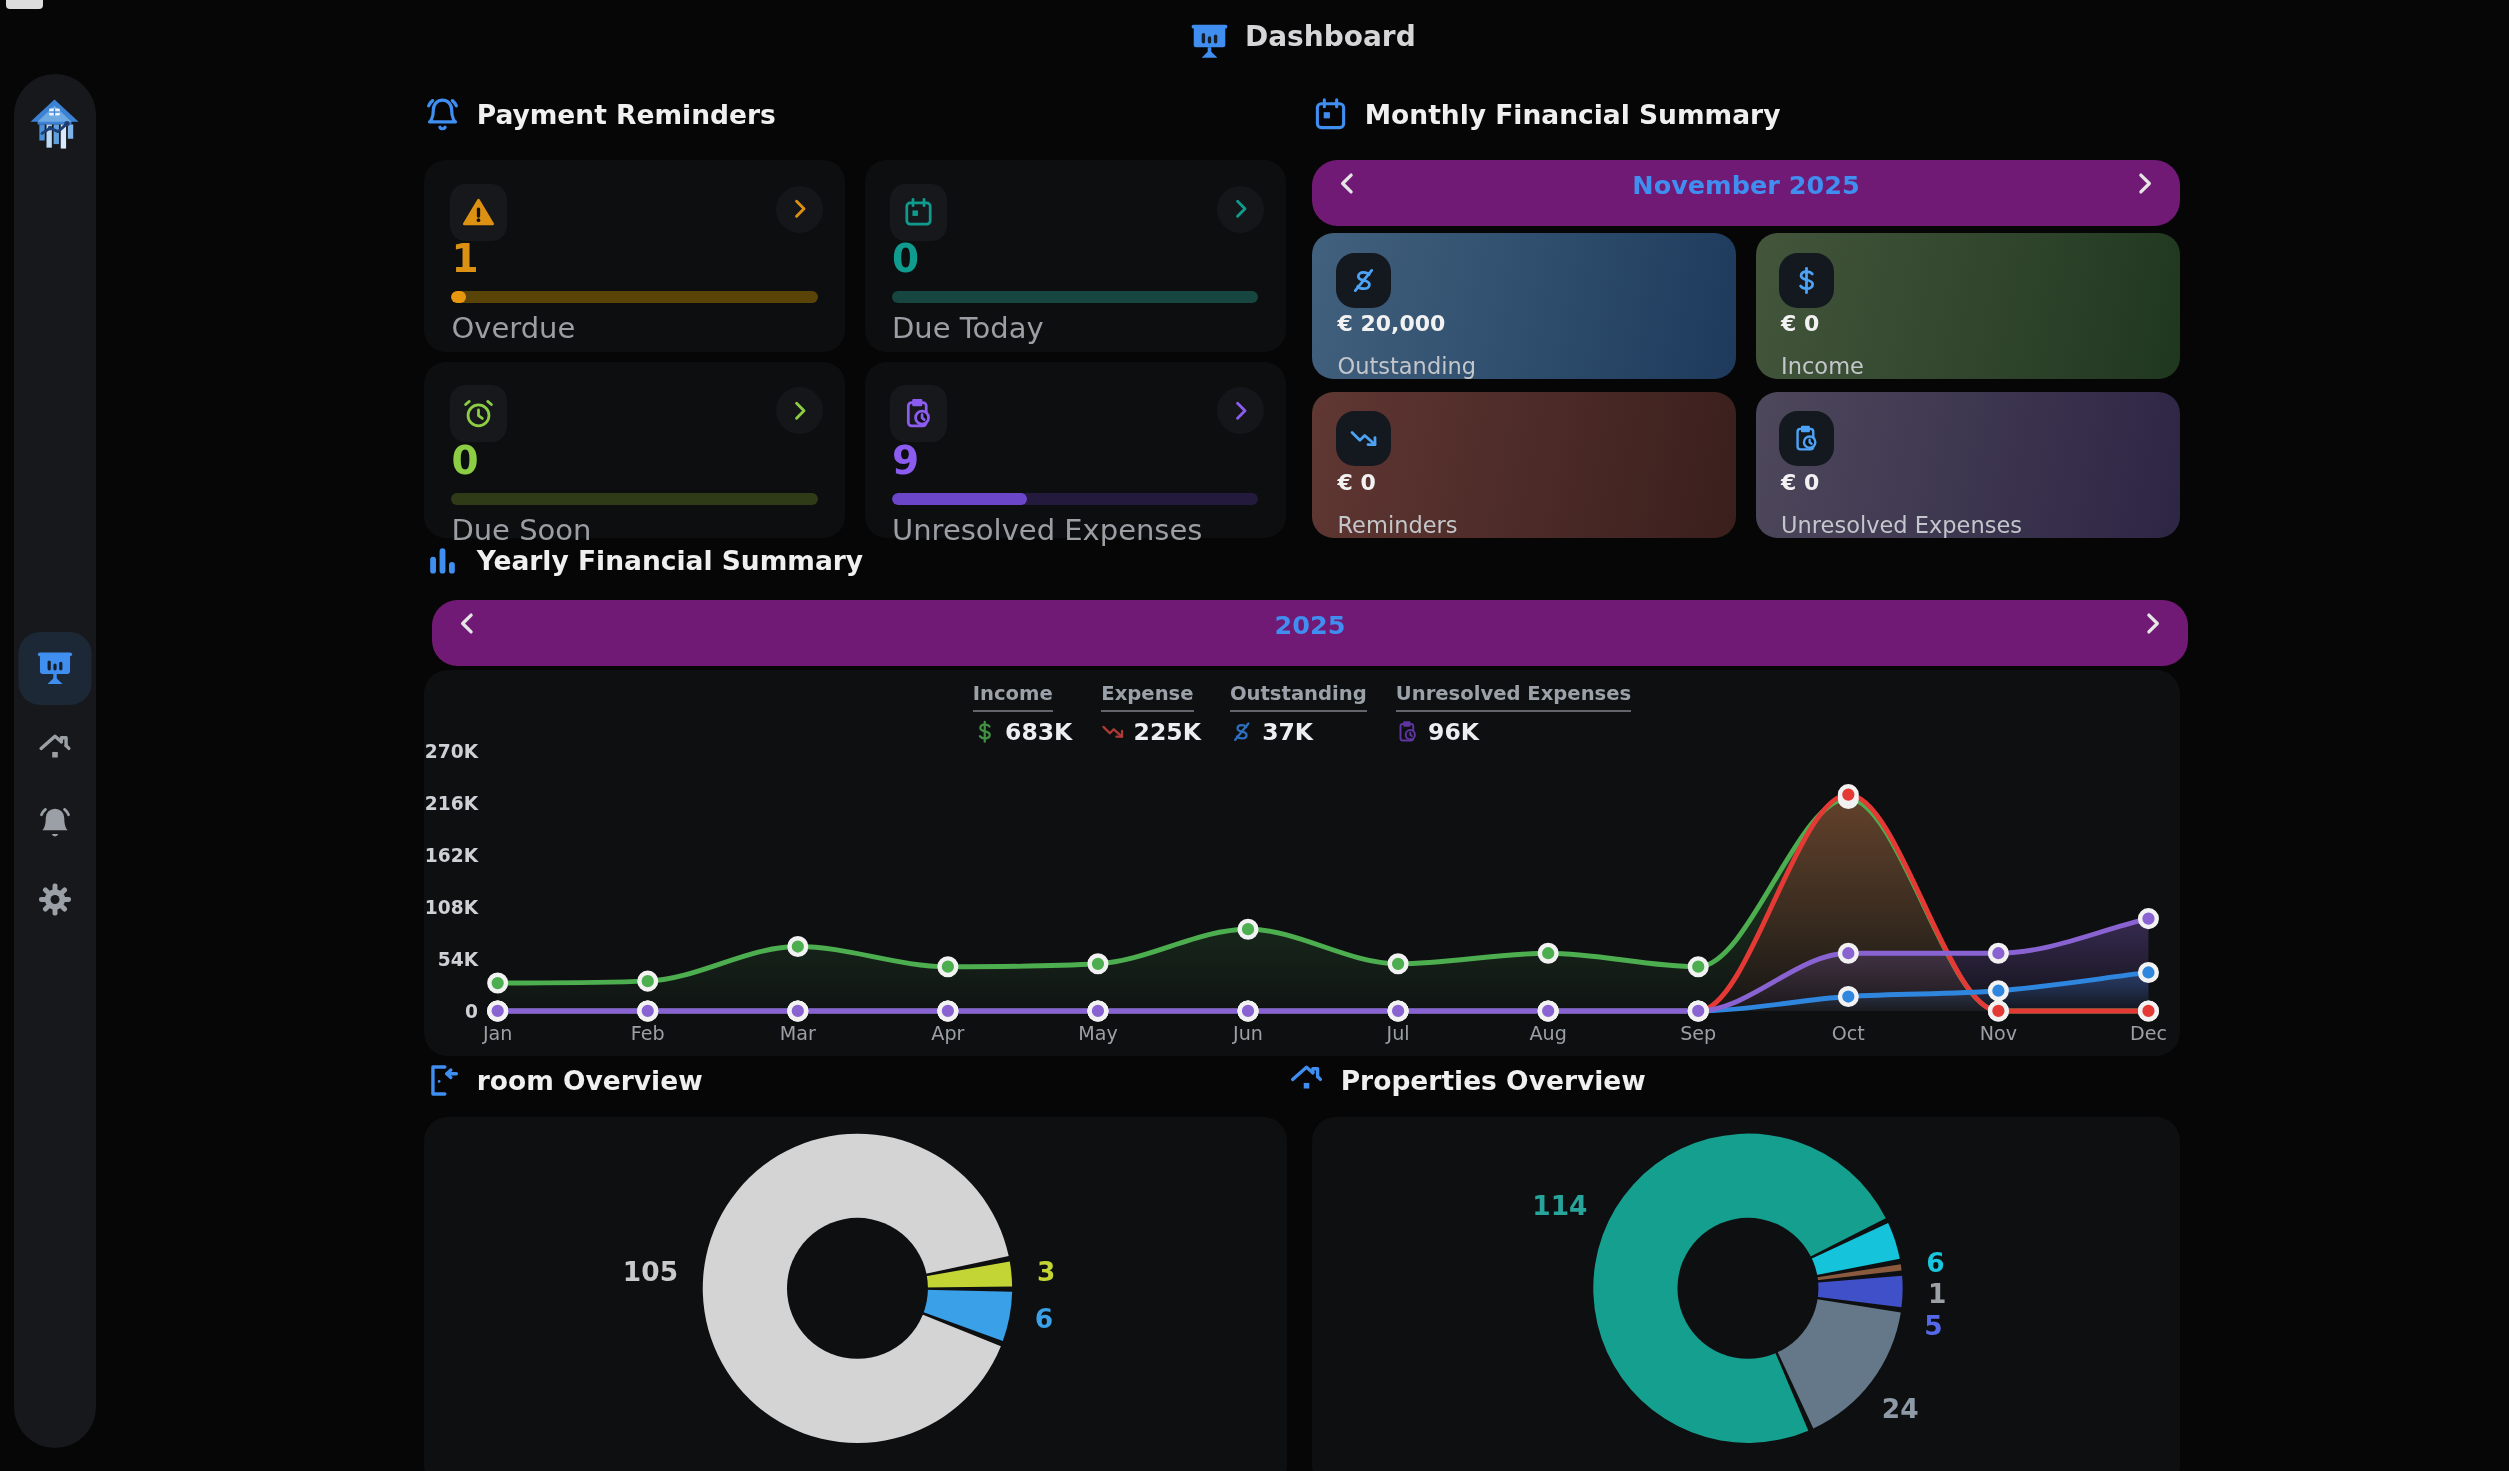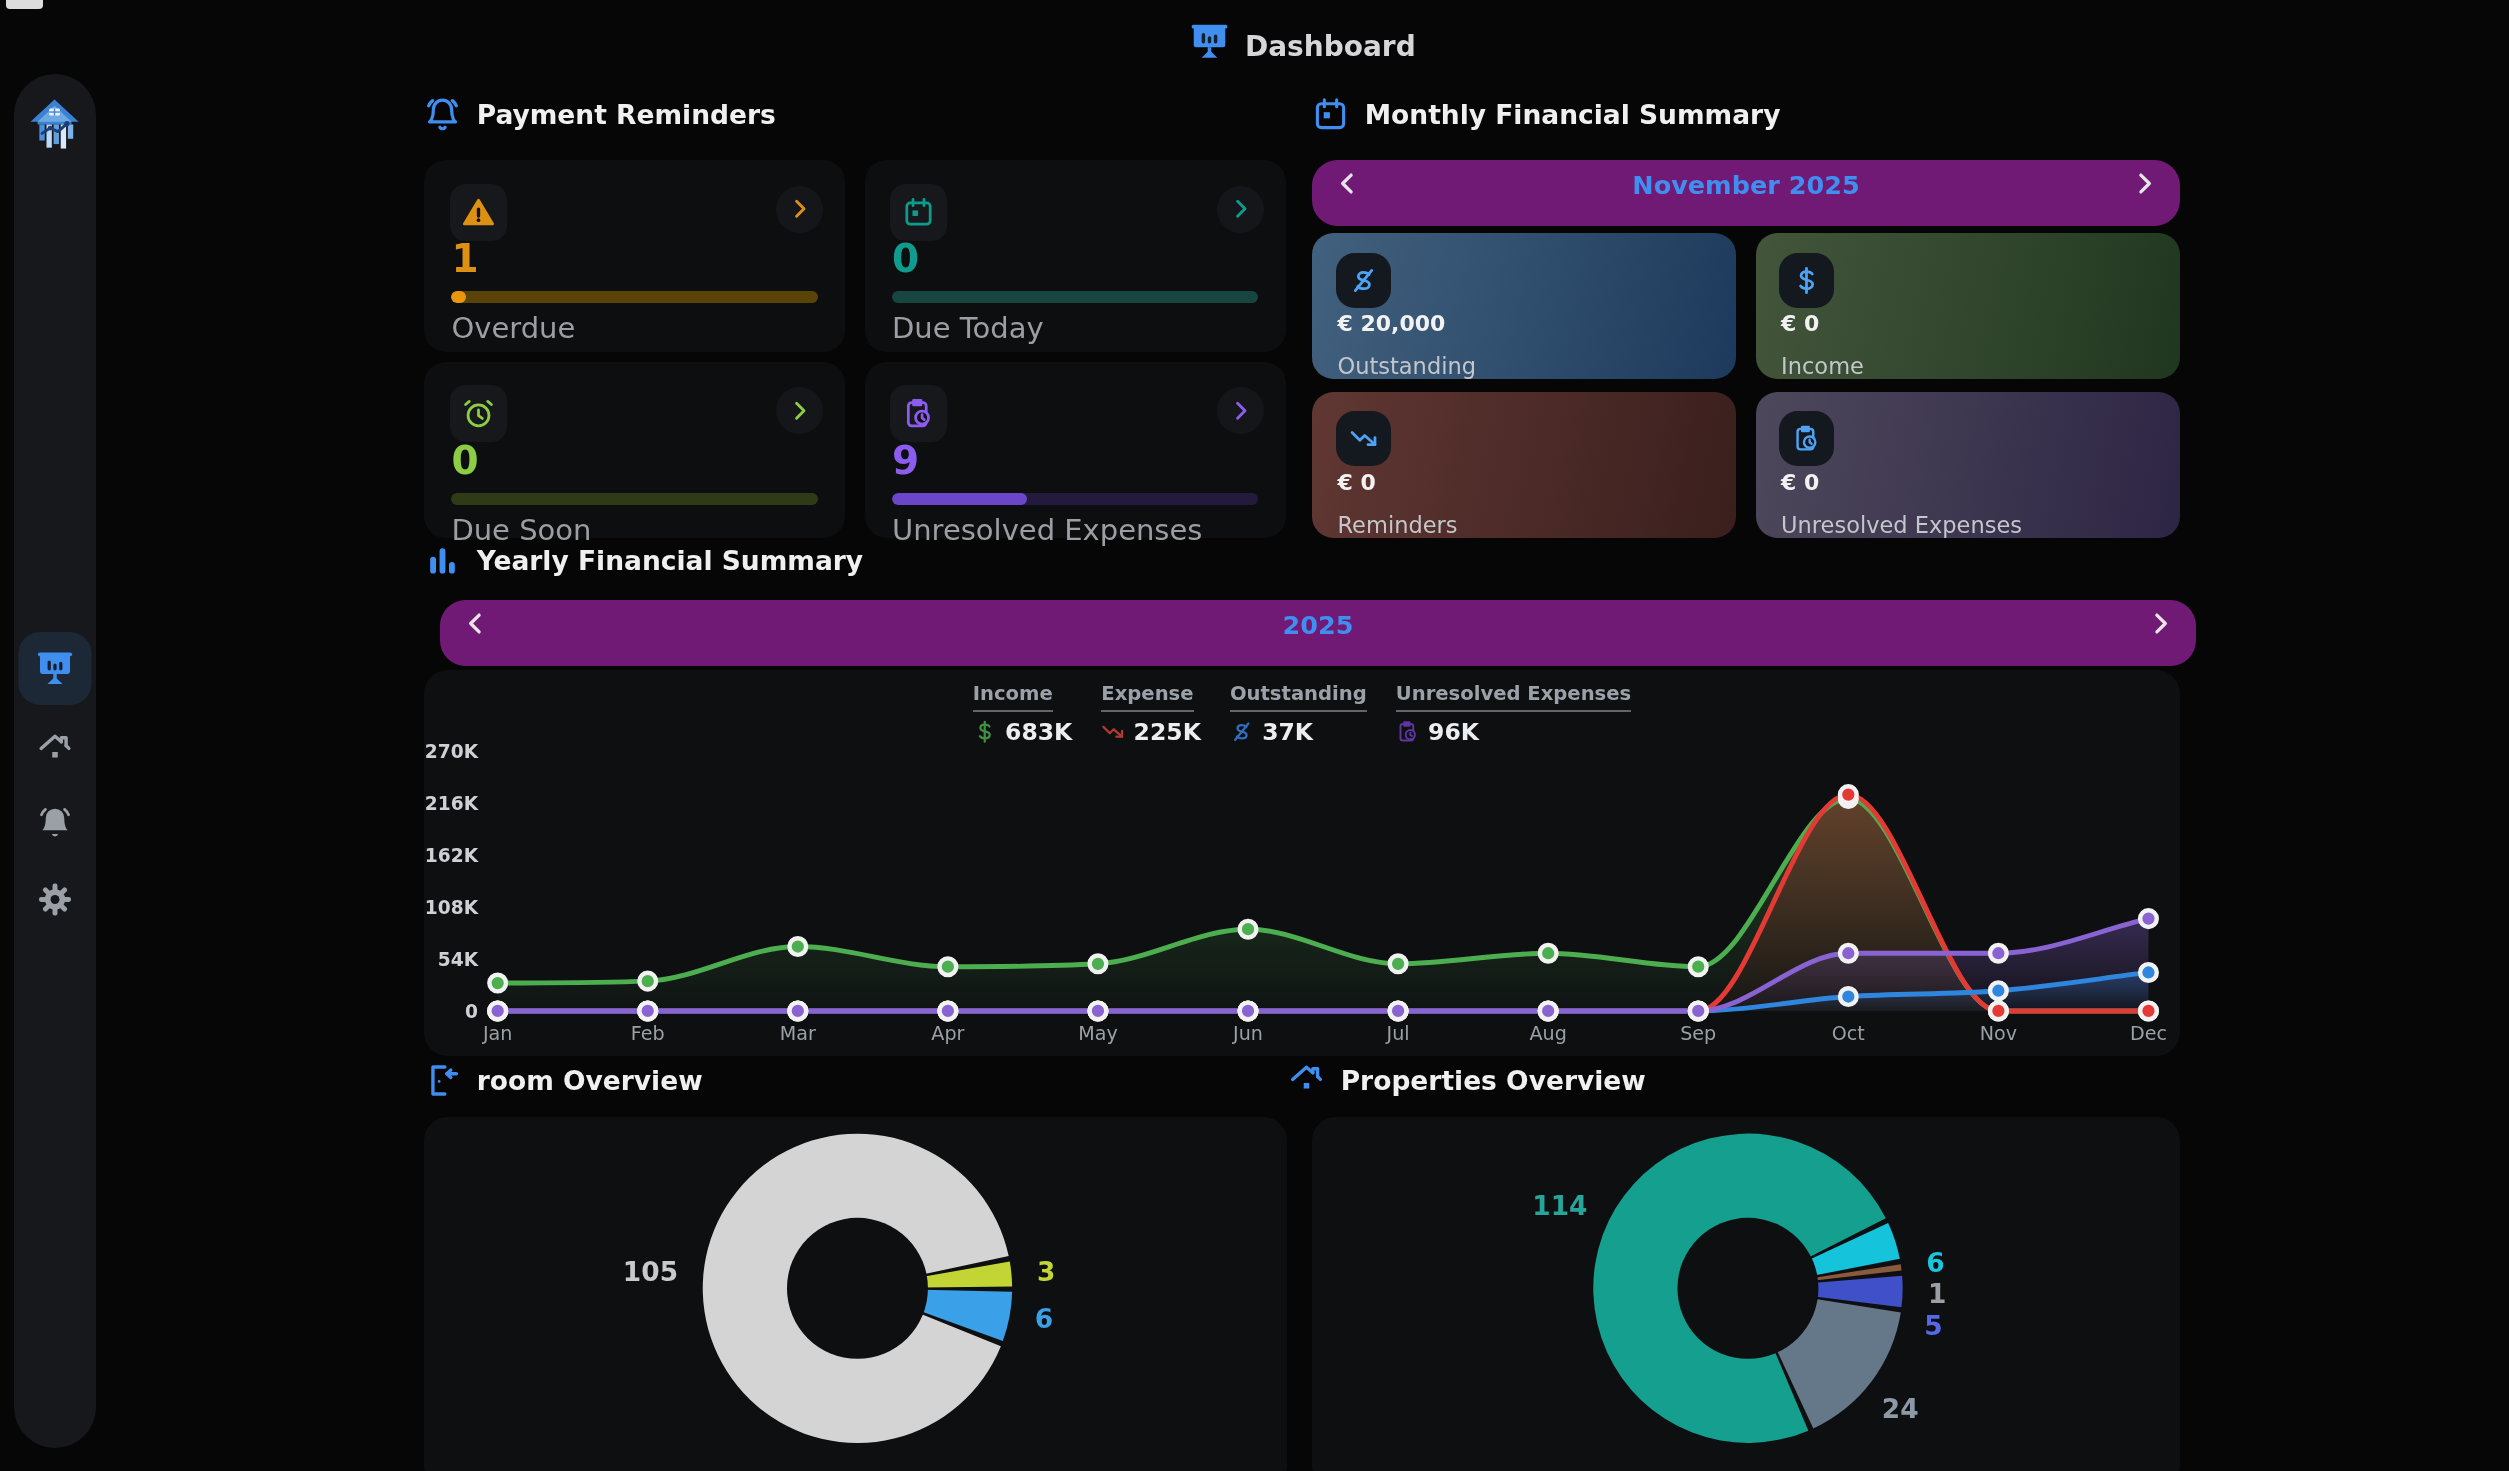--- a/index.html
+++ b/index.html
@@ -11,21 +11,21 @@
   .sidebar{position:absolute;left:13.7px;top:74px;width:82px;height:1374px;border-radius:41px;background:#17181c;}
   .logo{position:absolute;top:21.6px;left:12.7px;width:57px;height:57px;}
   .side-item{position:absolute;left:50%;transform:translateX(-50%);display:flex;align-items:center;justify-content:center;cursor:pointer;}
   .side-active{top:558px;width:73px;height:73px;border-radius:21.6px;background:#1c2836;color:#3f8ef0;}
   .side-active svg{width:41px;height:41px;}
   .side-plain{width:43px;height:43px;color:#9aa0a6;background:transparent;border:none;}
   .side-plain svg{width:37px;height:37px;}
 
   
   .content{position:absolute;left:424px;top:0;width:1756px;height:1471px;}
-  .page-header{position:absolute;top:19.6px;left:0;width:100%;display:flex;justify-content:center;align-items:flex-end;gap:13.7px;}
+  .page-header{position:absolute;top:19.6px;left:0;width:100%;display:flex;justify-content:center;align-items:flex-start;gap:13.7px;}
   .page-header .hicon{width:43px;height:43px;color:#3f8ef0;}
   .page-title{font-size:28px;font-weight:600;color:#d6d6d8;}
 
   .sec-head{position:absolute;display:flex;align-items:center;gap:15.7px;}
   .sec-head .sicon{width:37px;height:37px;color:#3f8ef0;flex:0 0 auto;}
   .sec-title{font-size:26.5px;font-weight:bold;color:#f0f0f0;}
 
   
   .pay-grid{position:absolute;left:0;top:160px;width:863px;display:grid;grid-template-columns:421px 421px;grid-template-rows:192px 176px;gap:9.8px 19.6px;}
   .pay-card{position:relative;background:#0d0e10;border-radius:21.6px;}
@@ -306,21 +306,21 @@
     <div class="sec-head" style="left:0;top:542px">
       <span class="sicon" id="ys-icon-slot"><svg viewBox="0 0 24 24">
             <g fill="currentColor">
               <rect x="4" y="9.5" width="3.8" height="11" rx="1.9"></rect>
               <rect x="10.1" y="4" width="3.8" height="16.5" rx="1.9"></rect>
               <rect x="16.2" y="13" width="3.8" height="7.5" rx="1.9"></rect>
             </g>
           </svg></span>
       <span class="sec-title">Yearly Financial Summary</span>
     </div>
-    <div class="pill" style="left:16px;top:600px;width:1756px">
+    <div class="pill" style="left:8px;top:600px;width:1756px">
       <button class="pill-btn pill-prev" id="ys-prev"><svg viewBox="0 0 24 24" fill="none" stroke="currentColor" stroke-linecap="round" stroke-linejoin="round" stroke-width="2.7">
             <polyline points="15 5 8 12 15 19"></polyline>
           </svg></button>
       <div class="period">2025</div>
       <button class="pill-btn pill-next" id="ys-next"><svg viewBox="0 0 24 24" fill="none" stroke="currentColor" stroke-linecap="round" stroke-linejoin="round" stroke-width="2.7">
             <polyline points="9 5 16 12 9 19"></polyline>
           </svg></button>
     </div>
     <div class="chart-card">
       <div class="legend" id="legend">

